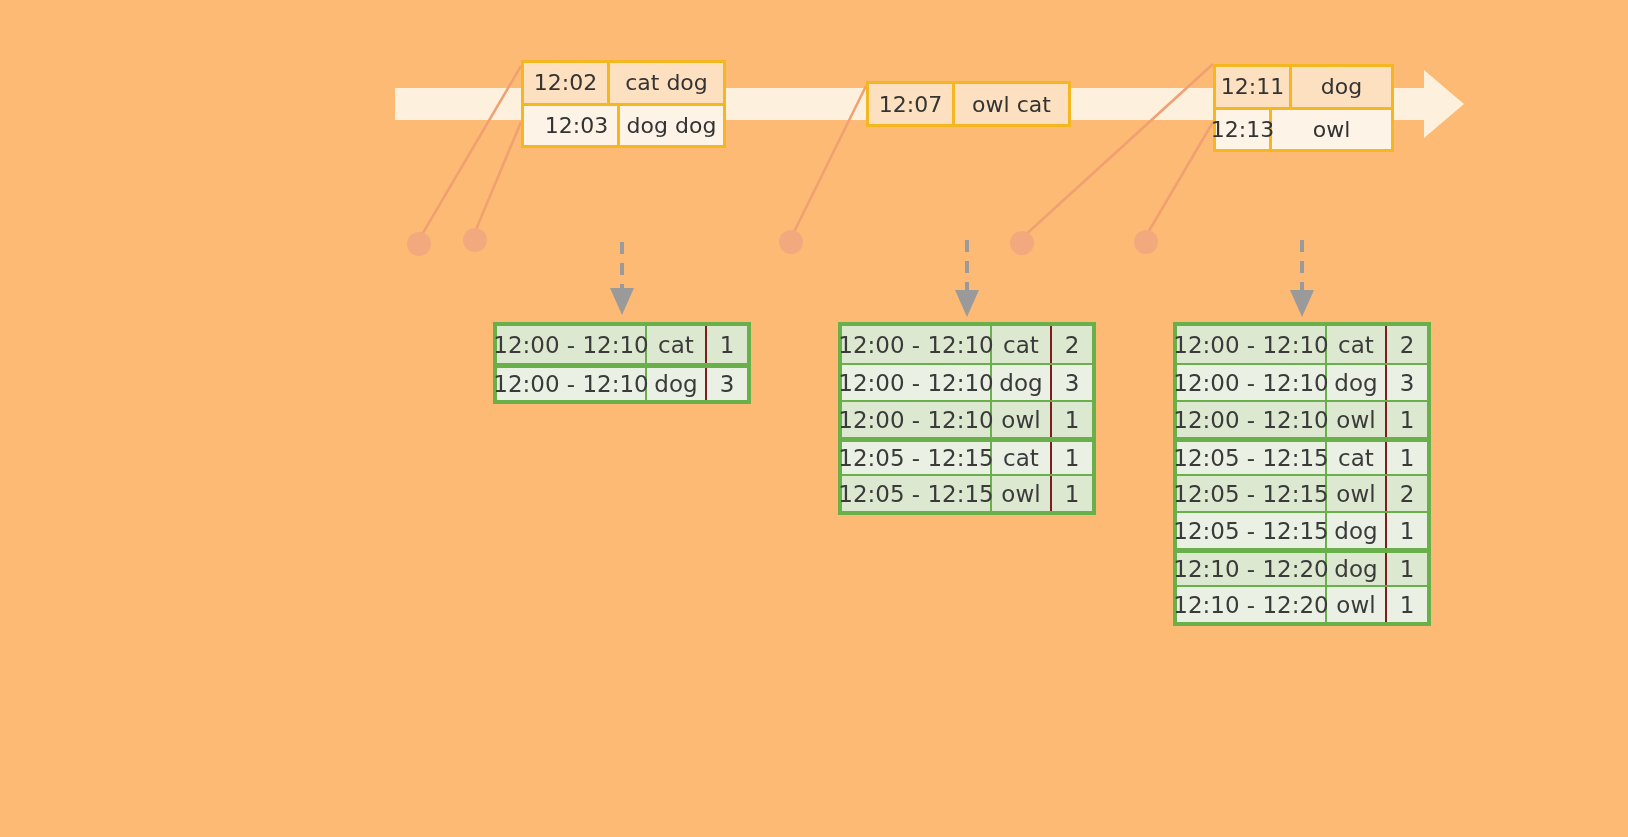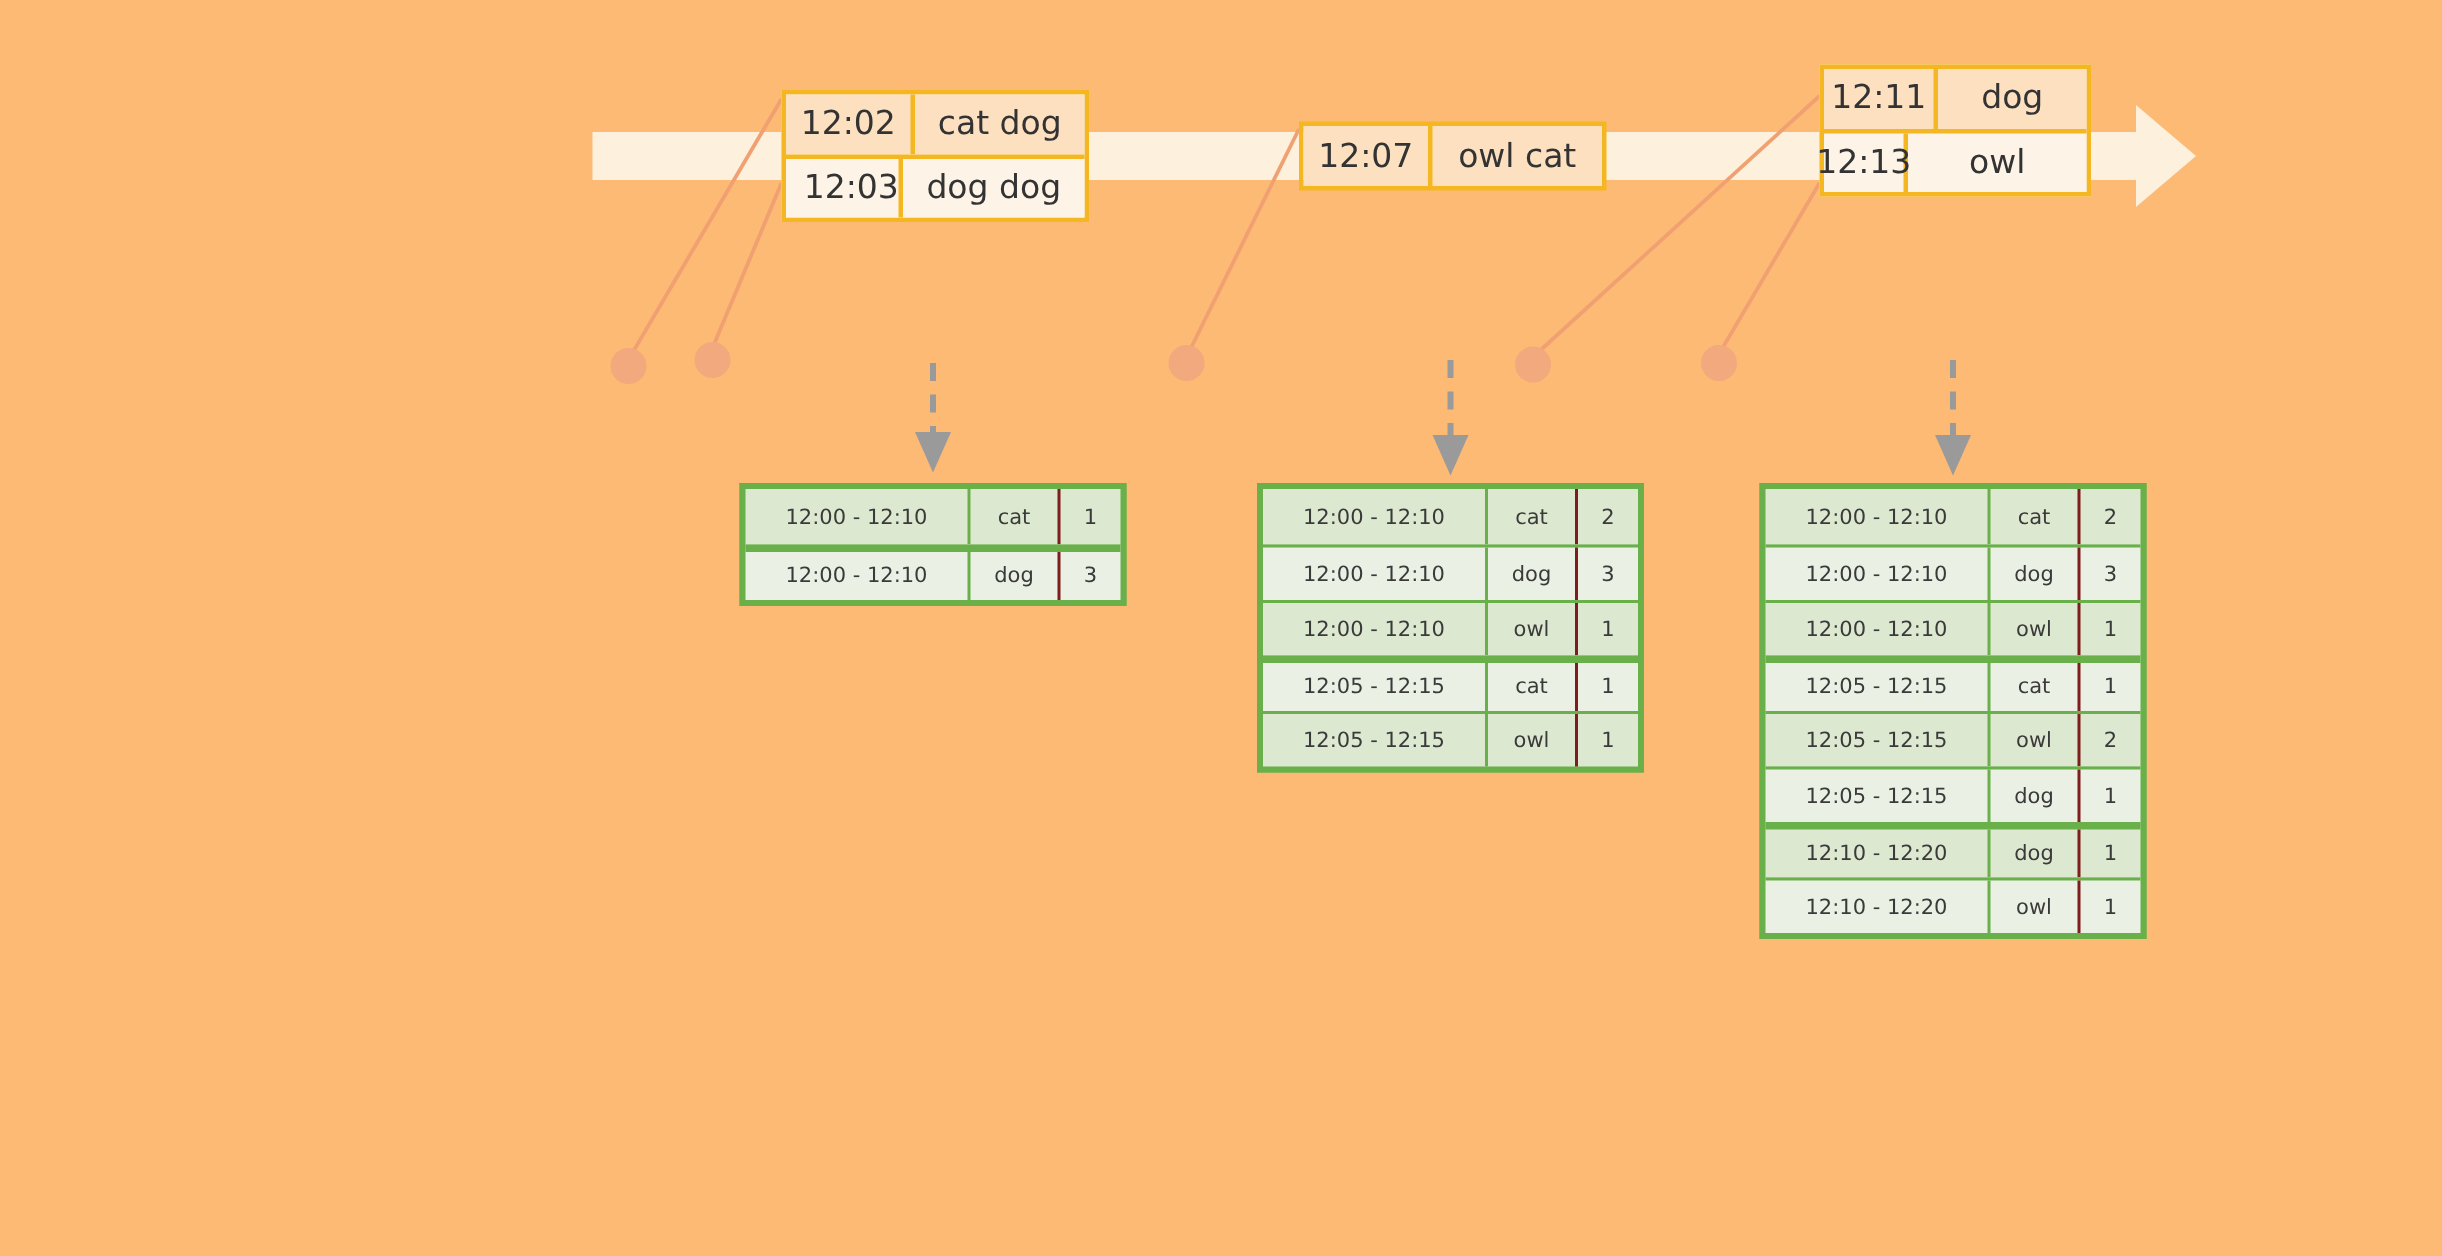--- a/index.html
+++ b/index.html
@@ -85,21 +85,21 @@
   .res-row.grp-end + .res-row {
     border-top: 5px solid #6ab04a;
   }
   .res-row.odd  { background: #dde8d0; }
   .res-row.even { background: #eaf0e4; }
   .res-cell {
     display: flex;
     align-items: center;
     justify-content: center;
     box-sizing: border-box;
-    font-size: 14px;
+    font-size: 23px;
     color: #3a3a3a;
     white-space: nowrap;
   }
   .res-cell.c-window {
     border-right: 2px solid #6ab04a;
   }
   .res-cell.c-key {
     border-right: 2px solid #7f1d1d;
   }
 </style>
@@ -146,33 +146,33 @@
       </g>
     </g>
   </svg>
 
   <div class="event-box" style="left:521px; top:60px; width:205px; height:88px;">
     <div class="event-row shade">
       <div class="event-time" style="width:86px;">12:02</div>
       <div class="event-words">cat dog</div>
     </div>
     <div class="event-row noshade">
-      <div class="event-time" style="width:78px;padding-left:12px;">12:03</div>
+      <div class="event-time" style="width:96px;padding-left:12px;">12:03</div>
       <div class="event-words">dog dog</div>
     </div>
   </div>
 
   <div class="event-box" style="left:866px; top:81px; width:205px; height:46px;">
     <div class="event-row shade">
       <div class="event-time" style="width:86px;">12:07</div>
       <div class="event-words">owl cat</div>
     </div>
   </div>
 
-  <div class="event-box" style="left:1213px; top:43px; width:181px; height:88px;">
+  <div class="event-box" style="left:1213px; top:64px; width:181px; height:88px;">
     <div class="event-row shade">
       <div class="event-time" style="width:76px;">12:11</div>
       <div class="event-words">dog</div>
     </div>
     <div class="event-row noshade">
       <div class="event-time" style="width:56px;">12:13</div>
       <div class="event-words">owl</div>
     </div>
   </div>
 

